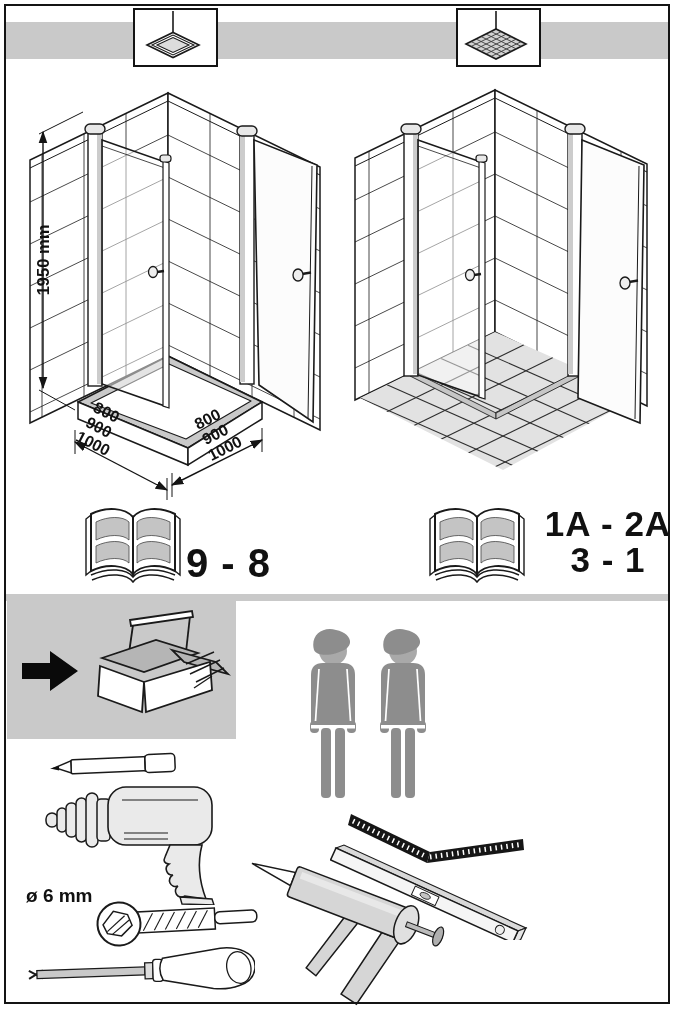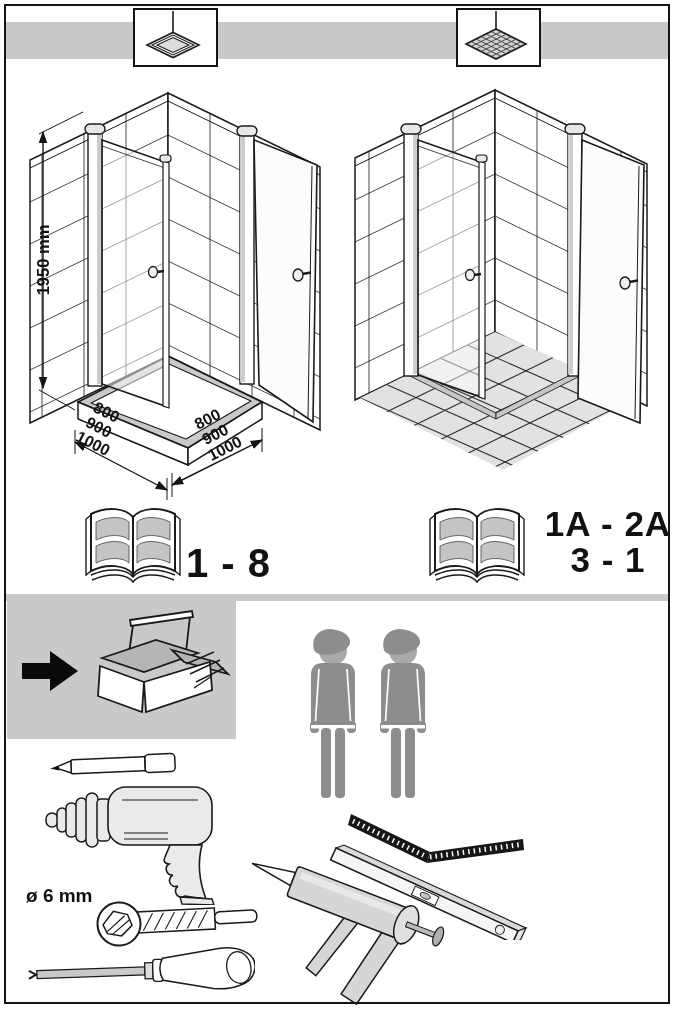--- a/index.html
+++ b/index.html
@@ -252,21 +252,21 @@
       <path d="M9,77 C27,69 44,71 50,79 C56,71 73,69 91,77" fill="#fff" stroke="#1a1a1a" stroke-width="1.5"></path>
       <path d="M50,14 C42,5 24,3 8,11 L8,68 C24,60 42,62 50,71 Z" fill="#fff" stroke="#1a1a1a" stroke-width="2"></path>
       <path d="M50,14 C58,5 76,3 92,11 L92,68 C76,60 58,62 50,71 Z" fill="#fff" stroke="#1a1a1a" stroke-width="2"></path>
       <path d="M13,19 C25,13 40,13 46,19 L46,37 C40,31 25,31 13,37 Z" fill="#c4c4c4" stroke="#444" stroke-width="0.8"></path>
       <path d="M13,43 C25,37 40,37 46,43 L46,60 C40,54 25,54 13,60 Z" fill="#c4c4c4" stroke="#444" stroke-width="0.8"></path>
       <path d="M54,19 C60,13 75,13 87,19 L87,37 C75,31 60,31 54,37 Z" fill="#c4c4c4" stroke="#444" stroke-width="0.8"></path>
       <path d="M54,43 C60,37 75,37 87,43 L87,60 C75,54 60,54 54,60 Z" fill="#c4c4c4" stroke="#444" stroke-width="0.8"></path>
       <line x1="50" y1="14" x2="50" y2="71" stroke="#1a1a1a" stroke-width="1.2"></line>
     </g>
   </svg>
-  <div class="pages-label pages-left">1 - 8</div>
+  <div class="pages-label pages-left">9 - 8</div>
 
   <svg class="abs" style="left:427px;top:503px" width="100" height="86" viewBox="0 0 100 86">
     <use href="#book-icon-shape"></use>
   </svg>
   <div class="pages-label pages-right">
     <div>1A - 2A</div>
     <div>3 - 1</div>
   </div>
 
   <div class="divider" style="background:#c9c9c9"></div>

